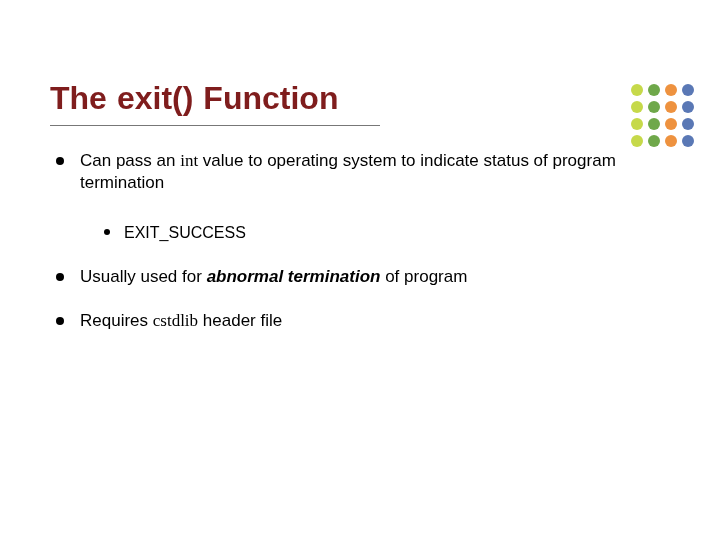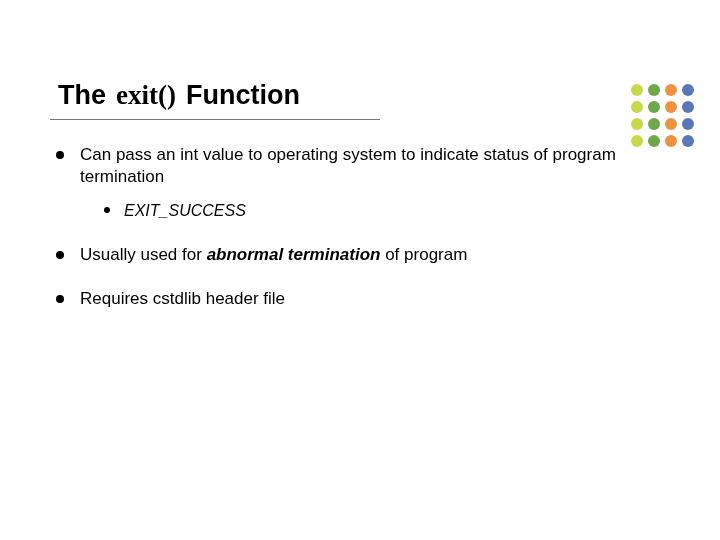--- a/index.html
+++ b/index.html
@@ -14,31 +14,31 @@
     position: relative;
   }
   .slide {
     width: 720px;
     height: 540px;
     position: relative;
     box-sizing: border-box;
     padding: 80px 50px 40px 50px;
   }
   .title {
-    font-size: 27px;
+    font-size: 32px;
     font-weight: bold;
-    color: #000000;
-    margin: 0 0 28px 8px;
+    color: #7f1d1d;
+    margin: 0 0 28px 0;
     display: flex;
     align-items: baseline;
     gap: 10px;
     flex-wrap: wrap;
   }
   .title .code {
-    font-family: Liberation Serif, serif;
+    font-family: Liberation Sans, sans-serif;
     font-weight: bold;
   }
   .title-underline {
     height: 1px;
     background: #777;
     width: 330px;
     margin: -20px 0 24px 0;
   }
   ul.body {
     list-style: none;
@@ -58,41 +58,40 @@
     left: 0;
     top: 7px;
     width: 8px;
     height: 8px;
     border-radius: 50%;
     background: #000;
   }
   ul.sub {
     list-style: none;
     padding: 0 0 0 24px;
-    margin: 12px 0 0 0;
-    font-style: italic;
+    margin: 28px 0 0 0;
   }
   ul.sub > li {
     position: relative;
     padding-left: 20px;
     font-size: 16px;
     line-height: 1.35;
   }
   ul.sub > li::before {
     content: "";
     position: absolute;
     left: 0;
     top: 7px;
     width: 6px;
     height: 6px;
     border-radius: 50%;
     background: #000;
   }
   .code-inline {
-    font-family: Liberation Sans, sans-serif;
+    font-family: Liberation Serif, serif;
   }
   .bold {
     font-weight: bold;
     font-style: italic;
   }
   
   .dots {
     position: absolute;
     top: 84px;
     right: 26px;

